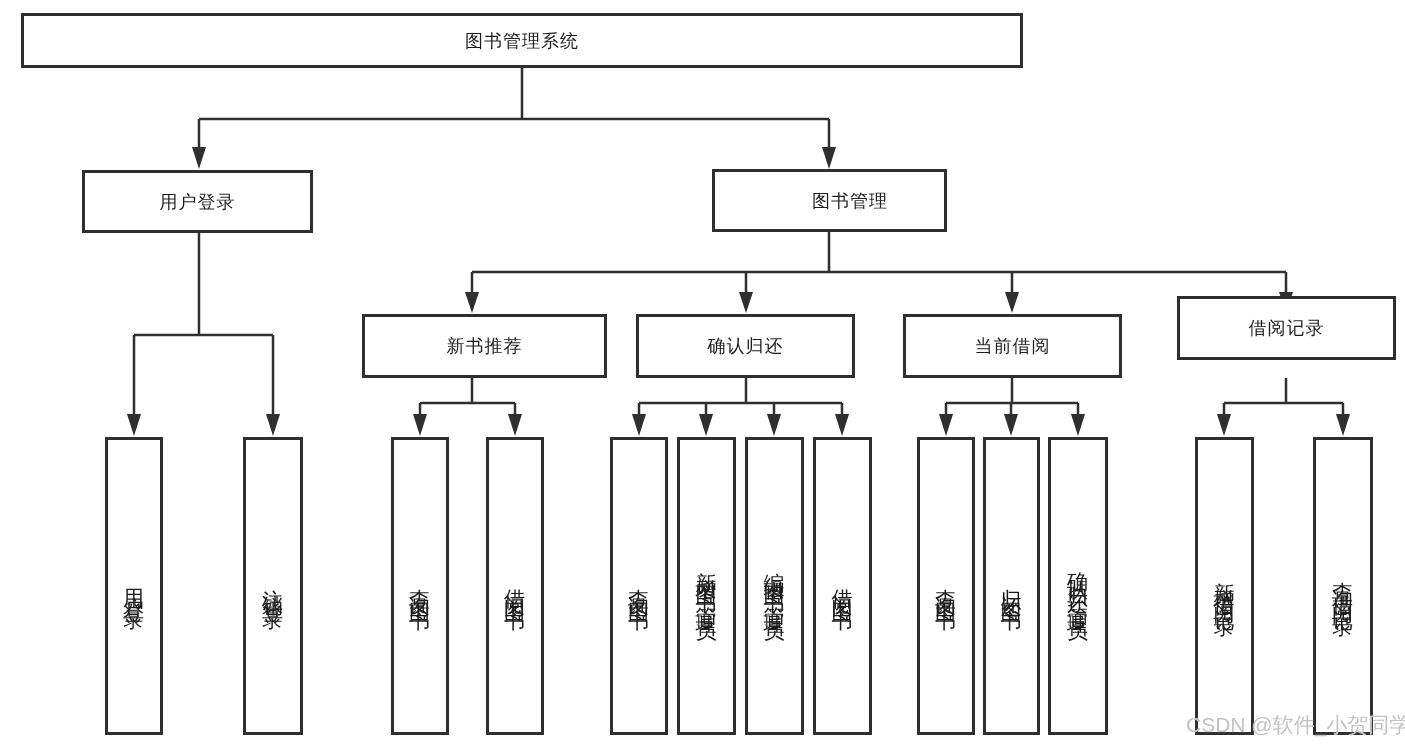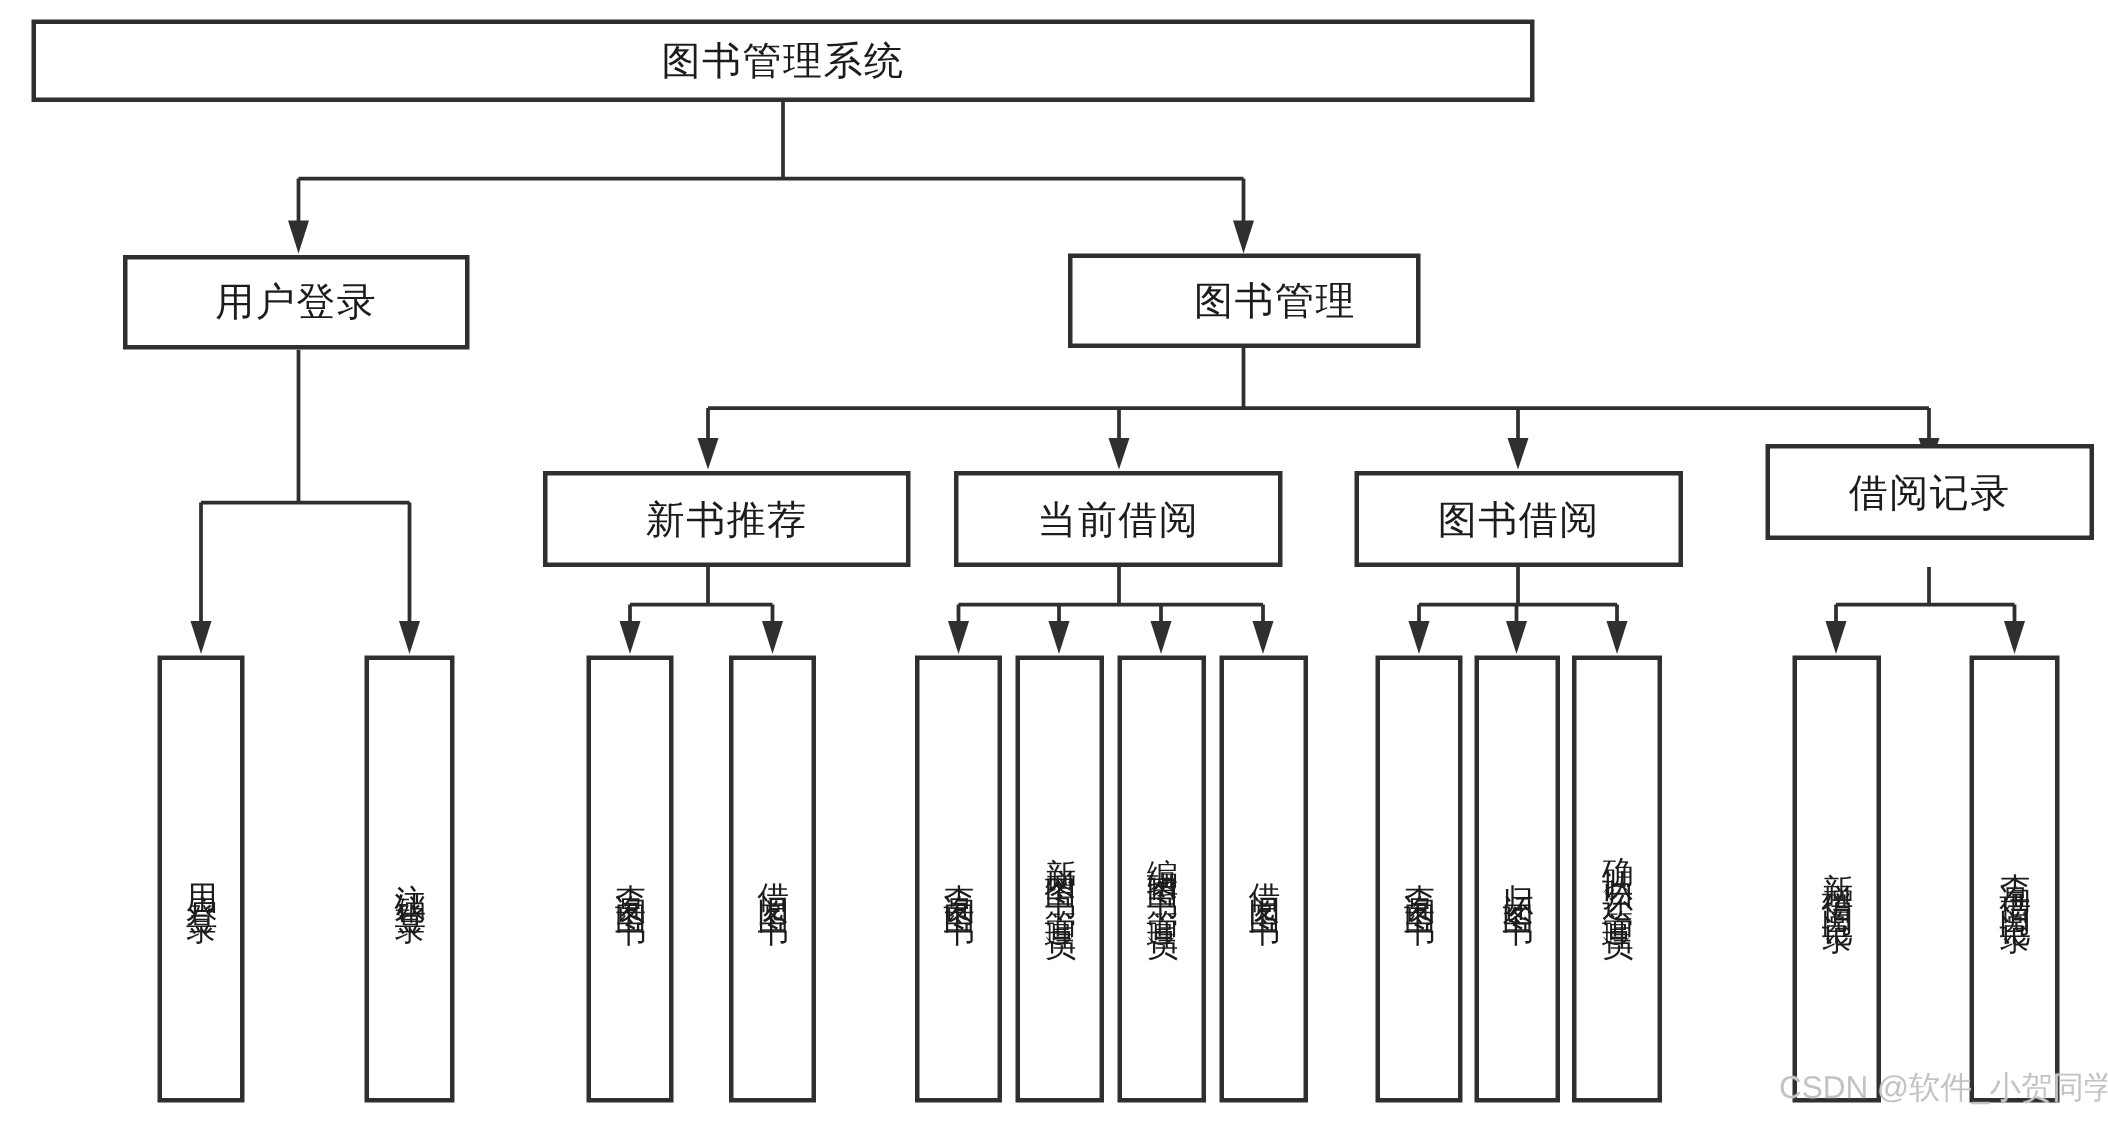--- a/index.html
+++ b/index.html
@@ -16,21 +16,21 @@
     box-sizing:border-box;
     border:3px solid #2f2f2f;
     background:#ffffff;
     display:flex;
     align-items:center;
     justify-content:center;
     color:#1c1c1c;
     z-index:1;
   }
   .node.h span{
-    font-size:26px;
+    font-size:18px;
     letter-spacing:1px;
     white-space:nowrap;
   }
   .node.v span{
     writing-mode:vertical-lr;
     text-orientation:mixed;
     font-size:21px;
     letter-spacing:7px;
     line-height:1;
     white-space:nowrap;
@@ -92,24 +92,24 @@
     <span>用户登录</span>
   </div>
   <div class="node h" style="left:712px;top:169px;width:235px;height:63px;padding-left:41px;">
     <span>图书管理</span>
   </div>
 
   <div class="node h" style="left:362px;top:314px;width:245px;height:64px;">
     <span>新书推荐</span>
   </div>
   <div class="node h" style="left:636px;top:314px;width:219px;height:64px;">
-    <span>当前借阅</span>
+    <span>确认归还</span>
   </div>
   <div class="node h" style="left:903px;top:314px;width:219px;height:64px;">
-    <span>图书借阅</span>
+    <span>当前借阅</span>
   </div>
   <div class="node h" style="left:1177px;top:296px;width:219px;height:64px;">
     <span>借阅记录</span>
   </div>
 
   <div class="node v" style="left:105px;top:437px;width:58px;height:298px;">
     <span>用户登录</span>
   </div>
   <div class="node v" style="left:243px;top:437px;width:60px;height:298px;">
     <span>注销登录</span>

